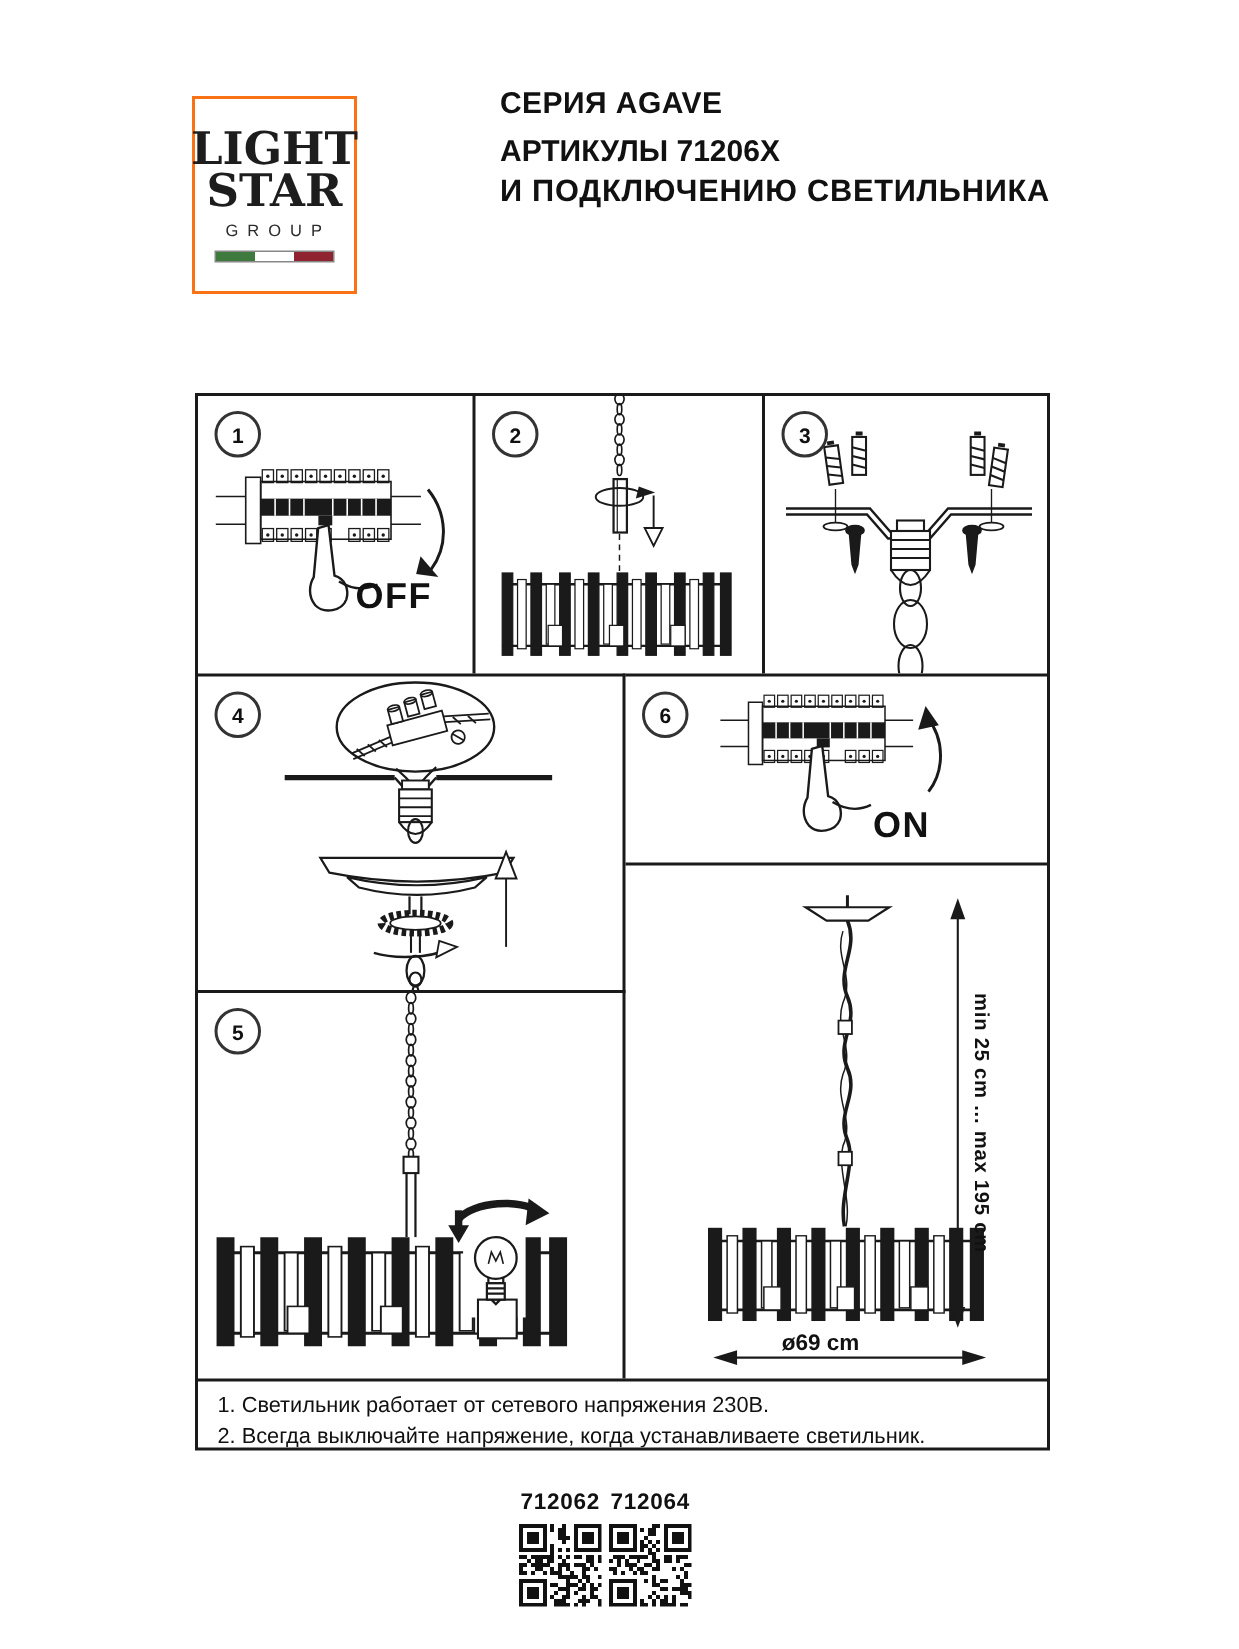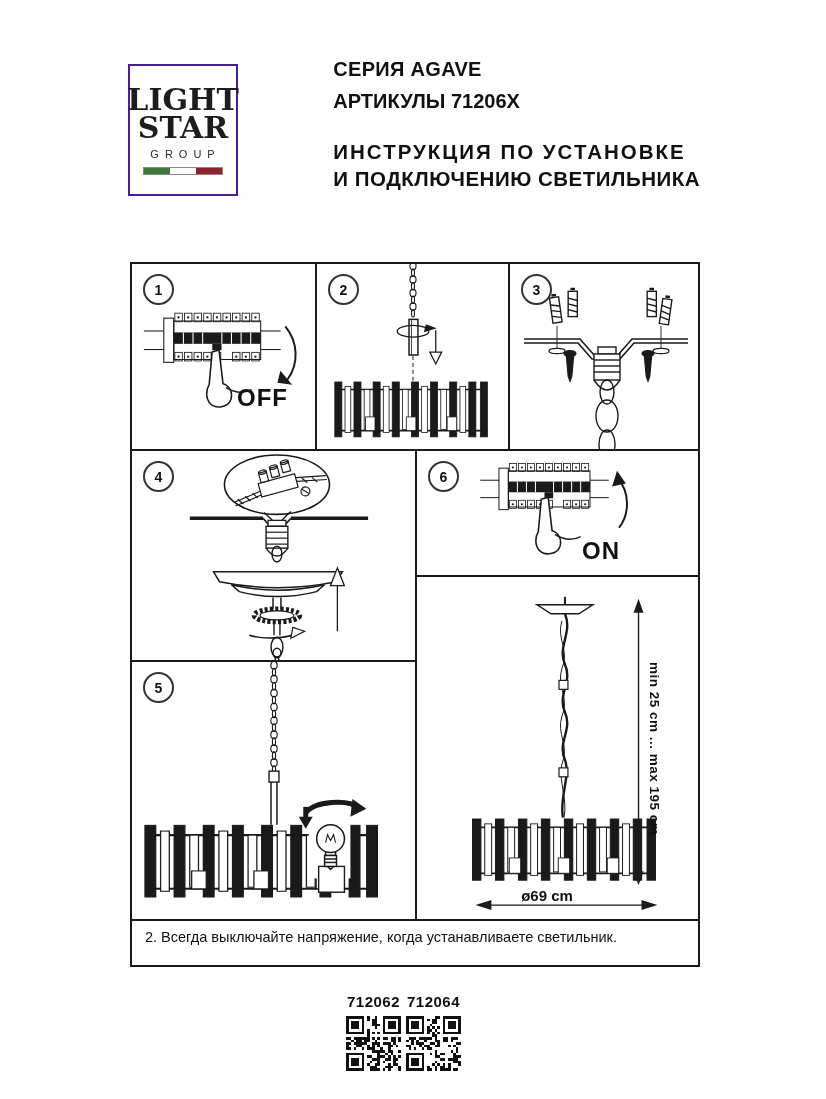--- a/index.html
+++ b/index.html
@@ -1,19 +1,19 @@
 <!DOCTYPE html>
 <html><head>
 <meta charset="utf-8">
 <style>
   html,body{margin:0;padding:0;background:#fff;}
   .page{position:relative;width:826px;height:1099px;background:#fff;overflow:hidden;
         font-family:"Liberation Sans",sans-serif;color:#111;}
   
-  .logo-box{position:absolute;left:128px;top:64px;width:110px;height:132px;border:2px solid #4c1d95;
+  .logo-box{position:absolute;left:128px;top:64px;width:110px;height:132px;border:2px solid #f97316;
             box-sizing:border-box;display:flex;flex-direction:column;align-items:center;justify-content:center;}
   .logo-word{font-family:"DejaVu Serif",serif;font-weight:bold;font-size:30px;line-height:.95;color:#1d1d1d;}
   .logo-group{font-size:11px;letter-spacing:6px;margin:5px 0 7px 5px;color:#2b2b2b;}
   .flag{display:flex;width:80px;height:8px;border:1px solid #888;box-sizing:border-box;}
   .flag span{flex:1;}
   
   .title-block{position:absolute;right:126px;top:58px;text-align:left;}
   .t-series{font-size:20px;font-weight:bold;letter-spacing:.3px;}
   .t-articles{font-size:20px;font-weight:bold;margin-top:9px;}
   .t-instr1{font-size:20.5px;font-weight:bold;letter-spacing:2px;margin-top:27px;}
@@ -159,21 +159,20 @@
     <div class="flag">
       <span style="background:#3e7a3e"></span>
         <span style="background:#fff"></span>
         <span style="background:#8f2430"></span>
     </div>
   </div>
 
   <div class="title-block">
     <div class="t-series">СЕРИЯ AGAVE</div>
     <div class="t-articles">АРТИКУЛЫ 71206X</div>
-    <div class="t-instr1">ИНСТРУКЦИЯ ПО УСТАНОВКЕ</div>
     <div class="t-instr2">И ПОДКЛЮЧЕНИЮ СВЕТИЛЬНИКА</div>
   </div>
 
   <div class="grid">
 
     <div class="panel" id="p1">
       <svg class="illus" viewBox="0 0 185 185">
         <use href="#d-breaker" transform="translate(12,48) scale(0.72)"></use>
         <use href="#d-hand" transform="translate(69,88)"></use>
         <path d="M155,62 C168,78 169,100 157,116" stroke="#1a1a1a" stroke-width="2" fill="none"></path>
@@ -332,20 +331,21 @@
         <use href="#d-bulb" transform="translate(200,178)"></use>
         <path d="M175,152 C184,140 218,138 228,147" stroke="#1a1a1a" stroke-width="5" fill="none"></path>
         <polygon points="222,138 236,148 220,156" fill="#1a1a1a"></polygon>
         <line x1="175" y1="146" x2="175" y2="158" stroke="#1a1a1a" stroke-width="5"></line>
         <polygon points="168,156 182,156 175,168" fill="#1a1a1a"></polygon>
       </svg>
       <div class="step-num">5</div>
     </div>
 
     <div class="panel" id="notes">
+      <div>1. Светильник работает от сетевого напряжения 230В.</div>
       <div>2. Всегда выключайте напряжение, когда устанавливаете светильник.</div>
     </div>
   </div>
 
   <div class="qr-row">
     <div class="qr-col">
       <div class="qr-label">712062</div>
       <div class="qr"><svg viewBox="0 0 21 21" width="55" height="55" shape-rendering="crispEdges" fill="#111">
             <rect x="0" y="0" width="1" height="1"></rect>
             <rect x="1" y="0" width="1" height="1"></rect>

